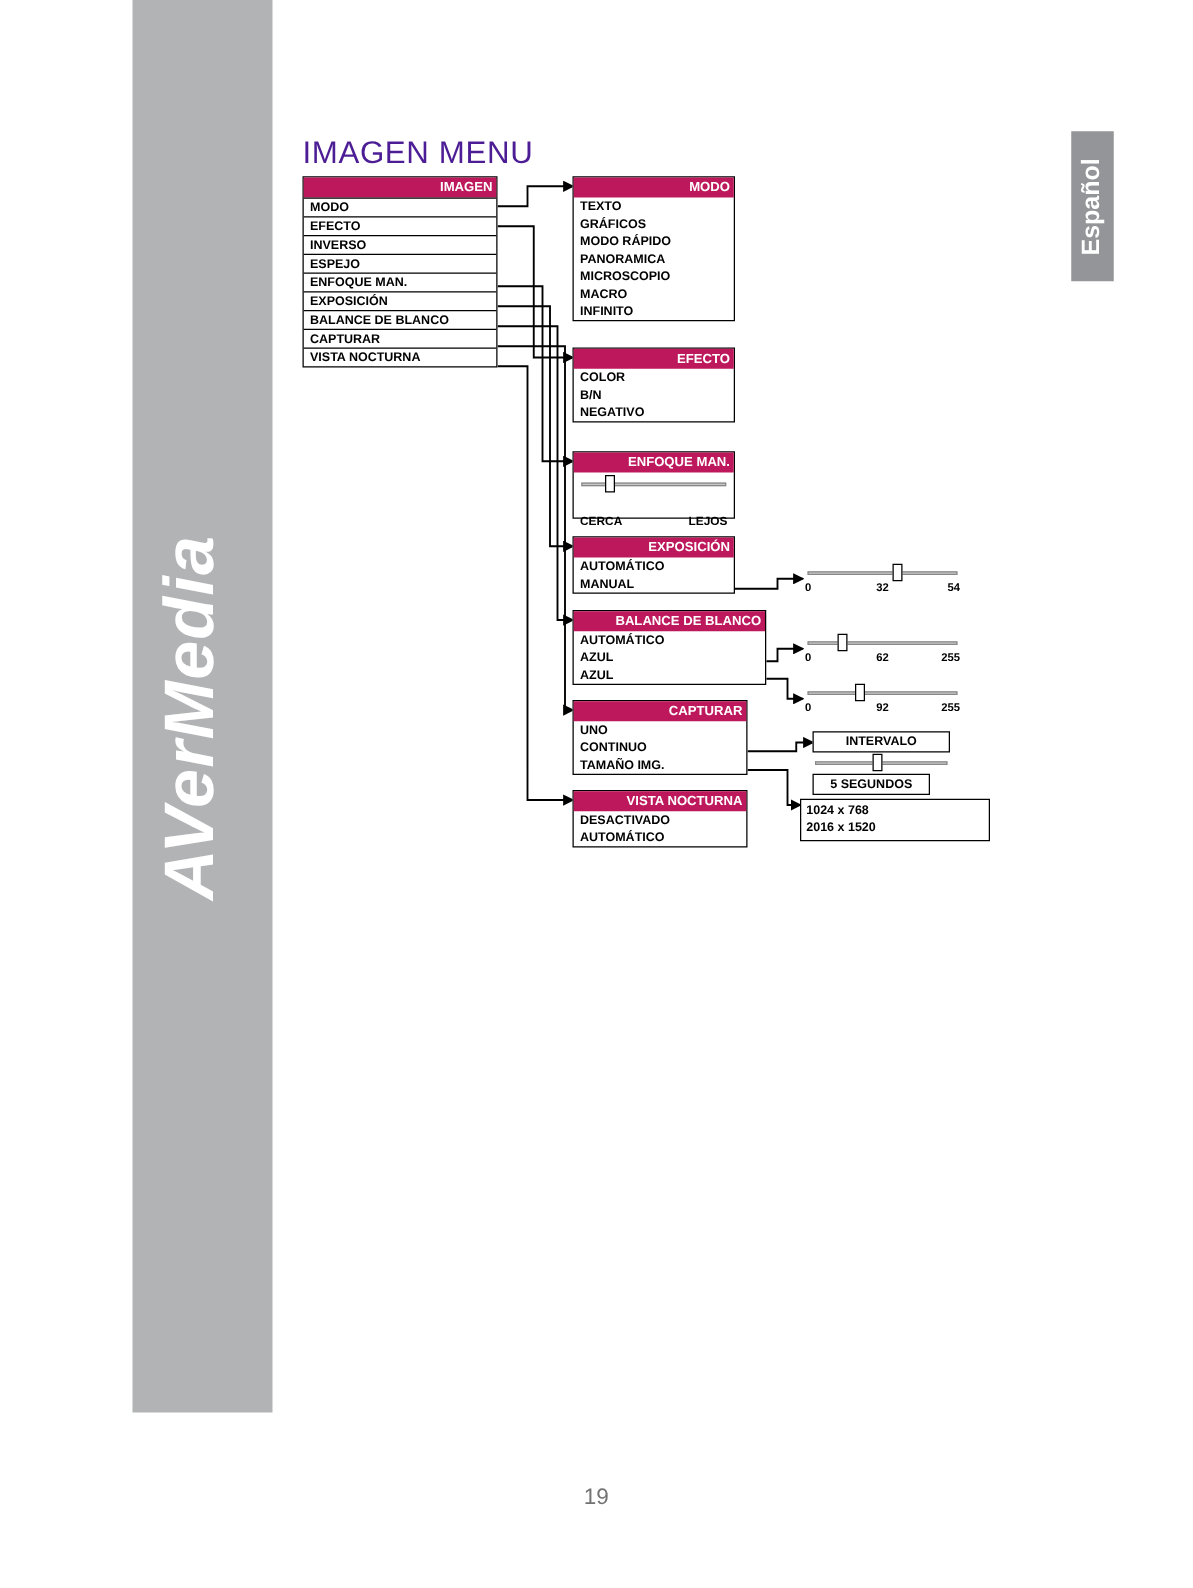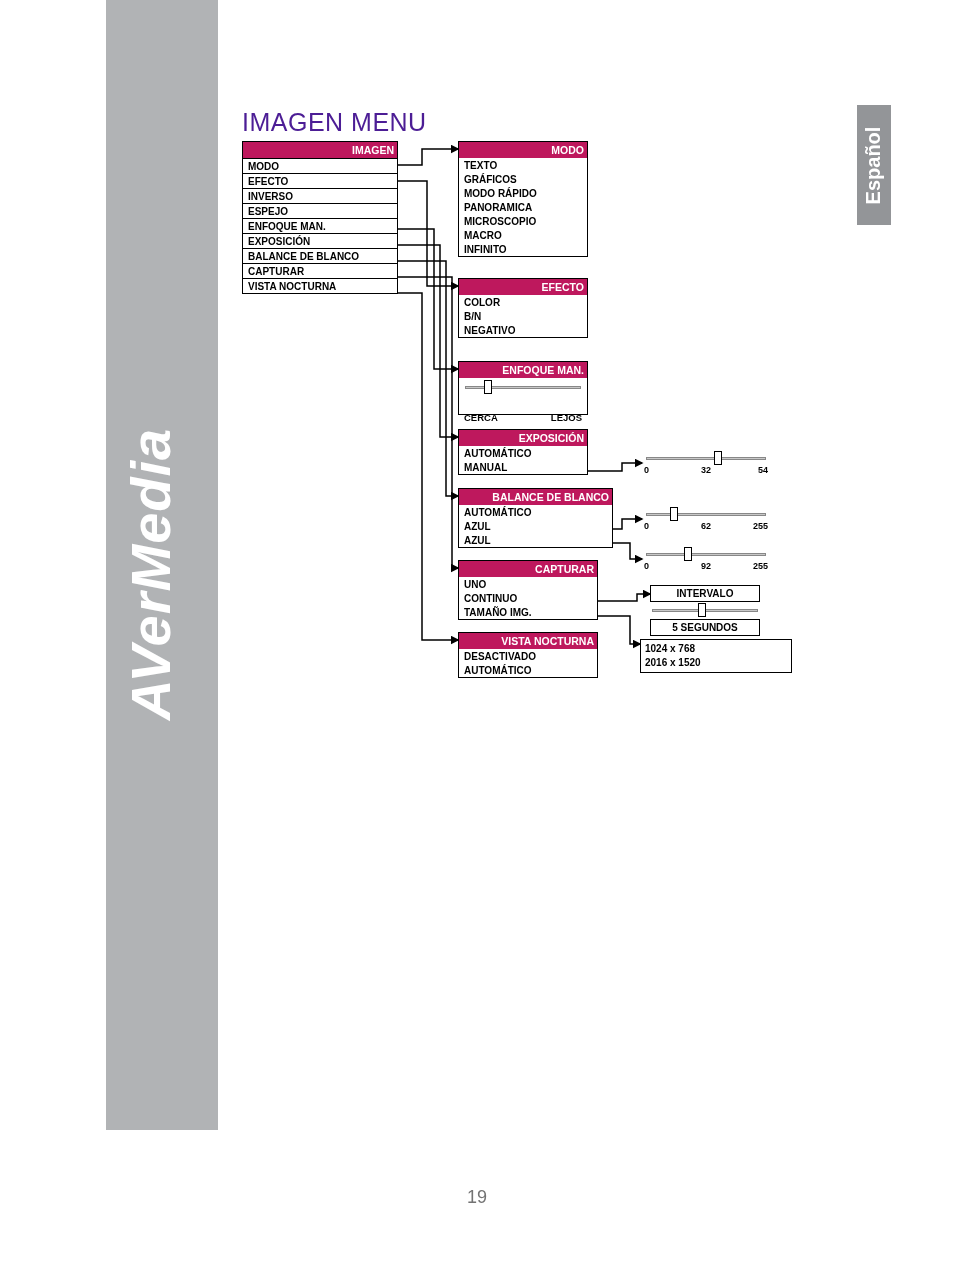--- a/index.html
+++ b/index.html
@@ -340,21 +340,21 @@
       </div>
     </div>
 
     <div class="valbox" style="left:408px; top:444px; width:110px;">
       <div>INTERVALO</div>
     </div>
     <div style="position:absolute; left:408px; top:464px; width:110px;">
       <div style="height:3px; background:#c8c8c8; border:1px solid #888; margin:4px 2px;"></div>
       <div style="position:absolute; left:48px; top:-2px; width:8px; height:14px; background:#fff; border:1.5px solid #000;"></div>
     </div>
-    <div class="valbox" style="left:408px; top:478px; width:110px;">5 SEGUNDOS</div>
+    <div class="valbox" style="left:408px; top:478px; width:94px;">5 SEGUNDOS</div>
 
     <div class="valbox" style="left:398px; top:498px; width:152px; text-align:left; line-height:1.4;">
       <div>1024  x   768</div>
       <div>2016  x  1520</div>
     </div>
 
   </div>
 </div>
 
 <div class="page-num">19</div>

